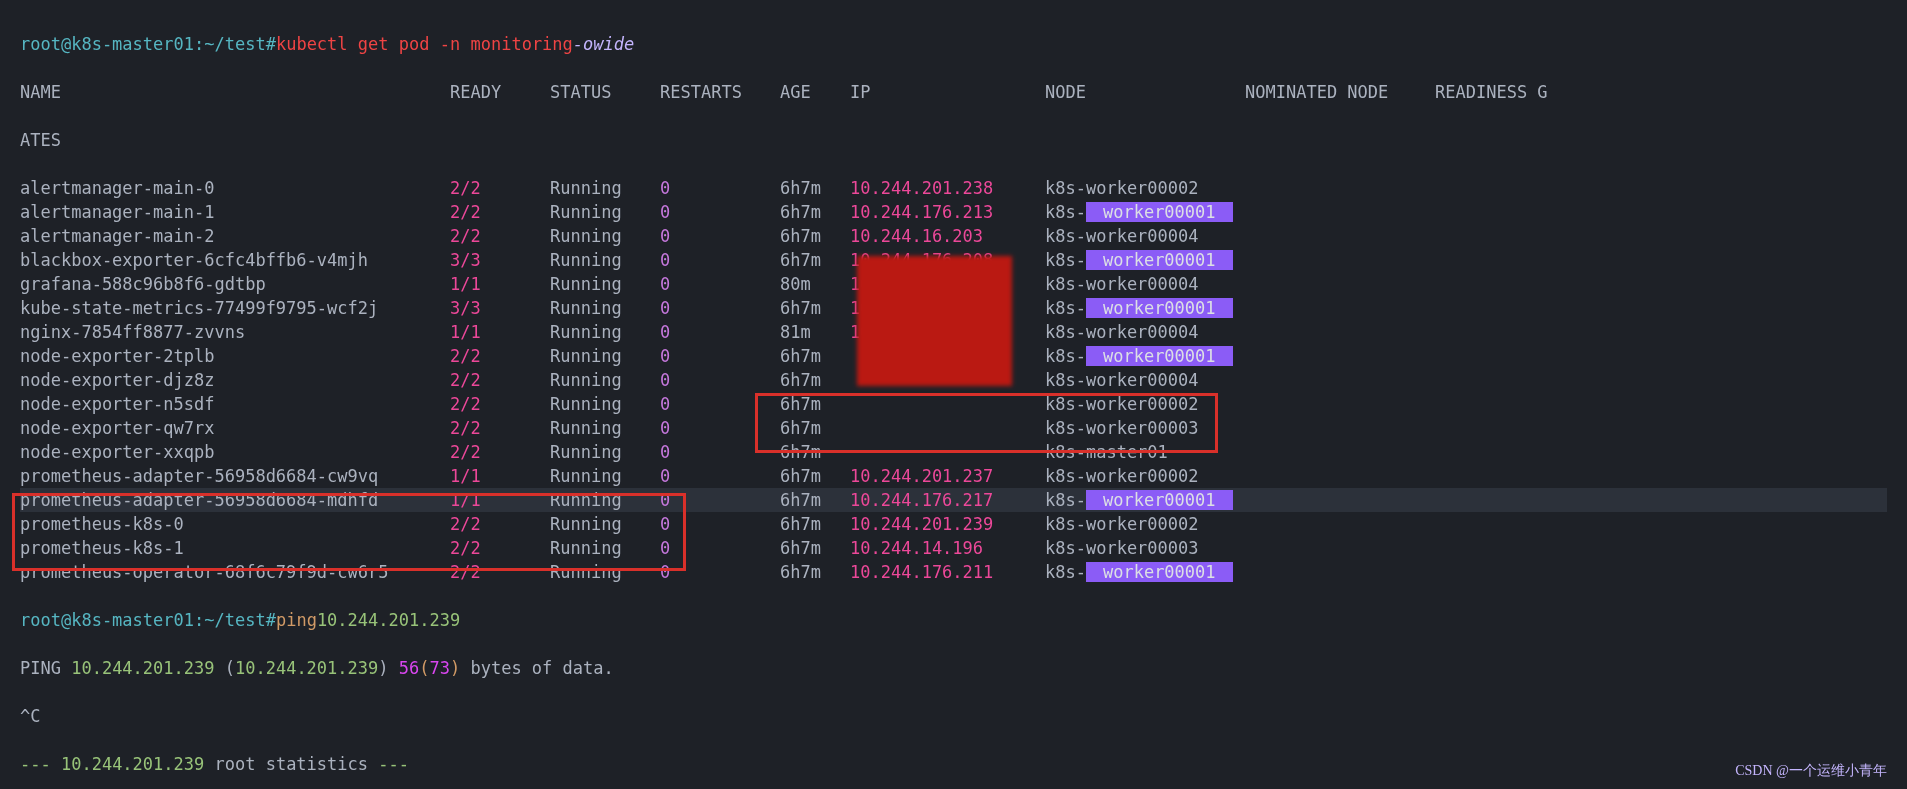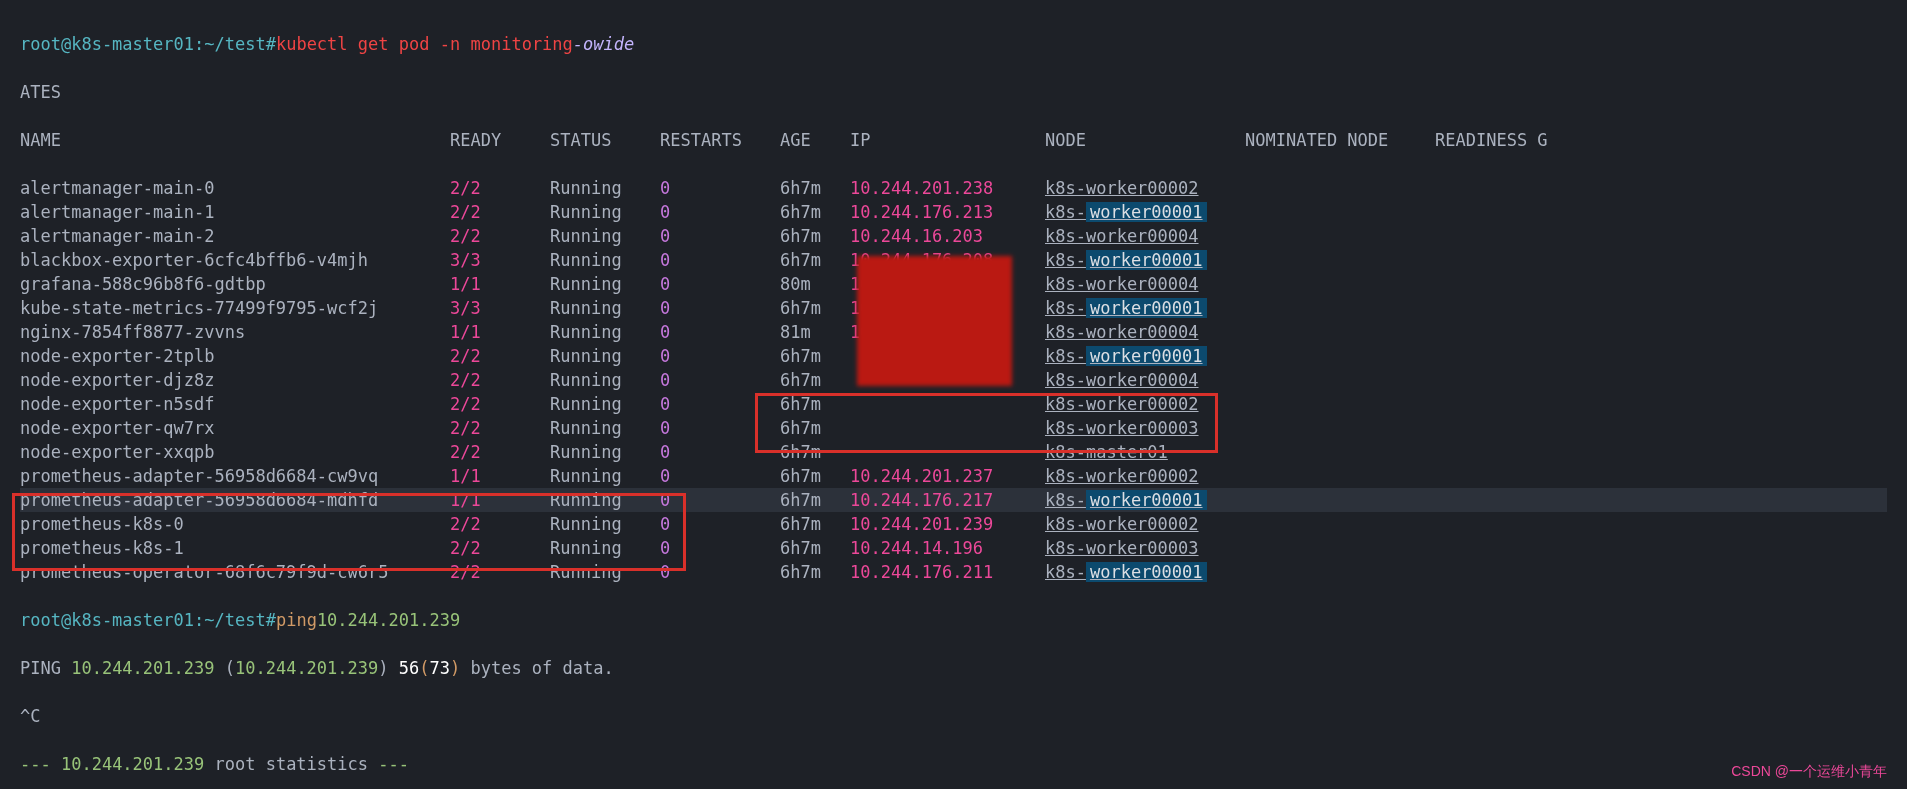--- a/index.html
+++ b/index.html
@@ -20,26 +20,26 @@
     white-space: pre;
     position: relative;
   }
   .prompt-user { color: #56b6c2; }
   .cmd { color: #ef4444; }
   .arg-flag { font-style: italic; color: #c4b5fd; }
   .hdr { color: #abb2bf; }
   .ready { color: #ec4899; }
   .restarts { color: #c678dd; }
   .ip { color: #ec4899; }
-  .node { color: #abb2bf; text-decoration: underline; }
-  .node-hl { background: #0c4a6e; color: #dcdfe4; padding: 0 4px; }
+  .node { color: #abb2bf; }
+  .node-hl { background: #8b5cf6; color: #dcdfe4; padding: 0 17px; }
   .none { color: #c75450; }
   .pingcmd { color: #d19a66; }
   .pingip { color: #98c379; }
-  .pingsz { color: #ffffff; text-align: center; }
+  .pingsz { color: #d946ef; text-align: center; }
   .pingpar { color: #d19a66; }
   .dashes { color: #98c379; }
   .row { display: flex; flex-direction: row; position: relative; }
   .row.hl { background: #2c313a; }
   .c-name { width: 430px; }
   .c-ready { width: 100px; }
   .c-status { width: 110px; }
   .c-restarts { width: 120px; }
   .c-age { width: 70px; }
   .c-ip { width: 195px; }
@@ -54,32 +54,32 @@
   .pixelate {
     position: absolute;
     background: #b02a24;
     image-rendering: pixelated;
     filter: blur(2px) contrast(120%);
   }
   .watermark {
     position: absolute;
     bottom: 6px;
     right: 20px;
-    color: #ec4899;
-    font-family: Liberation Sans, sans-serif;
+    color: #c4b5fd;
+    font-family: Liberation Serif, serif;
     font-size: 14px;
   }
 </style>
 </head>
 <body>
 
 <div class="terminal">
 <div class="row"><span class="prompt-user"><span>root@k8s-master01</span>:<span>~/test</span><span>#</span></span> <span class="cmd"><span>kubectl</span> <span>get pod</span> <span>-n</span> <span>monitoring</span></span>   <span class="arg-flag">-owide</span></div>
+<div class="row"><span class="c-name hdr">NAME</span><span class="c-ready hdr">READY</span><span class="c-status hdr">STATUS</span><span class="c-restarts hdr">RESTARTS</span><span class="c-age hdr">AGE</span><span class="c-ip hdr">IP</span><span class="c-node hdr">NODE</span><span class="c-nom hdr">NOMINATED NODE</span><span class="c-readg hdr">READINESS G</span></div>
 <div class="row"><span class="hdr">ATES</span></div>
-<div class="row"><span class="c-name hdr">NAME</span><span class="c-ready hdr">READY</span><span class="c-status hdr">STATUS</span><span class="c-restarts hdr">RESTARTS</span><span class="c-age hdr">AGE</span><span class="c-ip hdr">IP</span><span class="c-node hdr">NODE</span><span class="c-nom hdr">NOMINATED NODE</span><span class="c-readg hdr">READINESS G</span></div>
 <div id="rows-container"><div class="row"><span class="c-name">alertmanager-main-0</span><span class="c-ready ready">2/2</span><span class="c-status">Running</span><span class="c-restarts restarts">0</span><span class="c-age">6h7m</span><span class="c-ip ip">10.244.201.238</span><span class="c-node node">k8s-worker00002</span><span class="c-nom none"><none></none></span><span class="c-readg none"><none></none></span></div><div class="row"><span class="c-name">alertmanager-main-1</span><span class="c-ready ready">2/2</span><span class="c-status">Running</span><span class="c-restarts restarts">0</span><span class="c-age">6h7m</span><span class="c-ip ip">10.244.176.213</span><span class="c-node node">k8s-<span class="node-hl">worker00001</span></span><span class="c-nom none"><none></none></span><span class="c-readg none"><none></none></span></div><div class="row"><span class="c-name">alertmanager-main-2</span><span class="c-ready ready">2/2</span><span class="c-status">Running</span><span class="c-restarts restarts">0</span><span class="c-age">6h7m</span><span class="c-ip ip">10.244.16.203</span><span class="c-node node">k8s-worker00004</span><span class="c-nom none"><none></none></span><span class="c-readg none"><none></none></span></div><div class="row"><span class="c-name">blackbox-exporter-6cfc4bffb6-v4mjh</span><span class="c-ready ready">3/3</span><span class="c-status">Running</span><span class="c-restarts restarts">0</span><span class="c-age">6h7m</span><span class="c-ip ip">10.244.176.208</span><span class="c-node node">k8s-<span class="node-hl">worker00001</span></span><span class="c-nom none"><none></none></span><span class="c-readg none"><none></none></span></div><div class="row"><span class="c-name">grafana-588c96b8f6-gdtbp</span><span class="c-ready ready">1/1</span><span class="c-status">Running</span><span class="c-restarts restarts">0</span><span class="c-age">80m</span><span class="c-ip ip">10.244.16.219</span><span class="c-node node">k8s-worker00004</span><span class="c-nom none"><none></none></span><span class="c-readg none"><none></none></span></div><div class="row"><span class="c-name">kube-state-metrics-77499f9795-wcf2j</span><span class="c-ready ready">3/3</span><span class="c-status">Running</span><span class="c-restarts restarts">0</span><span class="c-age">6h7m</span><span class="c-ip ip">10.244.176.212</span><span class="c-node node">k8s-<span class="node-hl">worker00001</span></span><span class="c-nom none"><none></none></span><span class="c-readg none"><none></none></span></div><div class="row"><span class="c-name">nginx-7854ff8877-zvvns</span><span class="c-ready ready">1/1</span><span class="c-status">Running</span><span class="c-restarts restarts">0</span><span class="c-age">81m</span><span class="c-ip ip">10.244.16.218</span><span class="c-node node">k8s-worker00004</span><span class="c-nom none"><none></none></span><span class="c-readg none"><none></none></span></div><div class="row"><span class="c-name">node-exporter-2tplb</span><span class="c-ready ready">2/2</span><span class="c-status">Running</span><span class="c-restarts restarts">0</span><span class="c-age">6h7m</span><span class="c-ip ip"></span><span class="c-node node">k8s-<span class="node-hl">worker00001</span></span><span class="c-nom none"><none></none></span><span class="c-readg none"><none></none></span></div><div class="row"><span class="c-name">node-exporter-djz8z</span><span class="c-ready ready">2/2</span><span class="c-status">Running</span><span class="c-restarts restarts">0</span><span class="c-age">6h7m</span><span class="c-ip ip"></span><span class="c-node node">k8s-worker00004</span><span class="c-nom none"><none></none></span><span class="c-readg none"><none></none></span></div><div class="row"><span class="c-name">node-exporter-n5sdf</span><span class="c-ready ready">2/2</span><span class="c-status">Running</span><span class="c-restarts restarts">0</span><span class="c-age">6h7m</span><span class="c-ip ip"></span><span class="c-node node">k8s-worker00002</span><span class="c-nom none"><none></none></span><span class="c-readg none"><none></none></span></div><div class="row"><span class="c-name">node-exporter-qw7rx</span><span class="c-ready ready">2/2</span><span class="c-status">Running</span><span class="c-restarts restarts">0</span><span class="c-age">6h7m</span><span class="c-ip ip"></span><span class="c-node node">k8s-worker00003</span><span class="c-nom none"><none></none></span><span class="c-readg none"><none></none></span></div><div class="row"><span class="c-name">node-exporter-xxqpb</span><span class="c-ready ready">2/2</span><span class="c-status">Running</span><span class="c-restarts restarts">0</span><span class="c-age">6h7m</span><span class="c-ip ip"></span><span class="c-node node">k8s-master01</span><span class="c-nom none"><none></none></span><span class="c-readg none"><none></none></span></div><div class="row"><span class="c-name">prometheus-adapter-56958d6684-cw9vq</span><span class="c-ready ready">1/1</span><span class="c-status">Running</span><span class="c-restarts restarts">0</span><span class="c-age">6h7m</span><span class="c-ip ip">10.244.201.237</span><span class="c-node node">k8s-worker00002</span><span class="c-nom none"><none></none></span><span class="c-readg none"><none></none></span></div><div class="row hl"><span class="c-name">prometheus-adapter-56958d6684-mdhfd</span><span class="c-ready ready">1/1</span><span class="c-status">Running</span><span class="c-restarts restarts">0</span><span class="c-age">6h7m</span><span class="c-ip ip">10.244.176.217</span><span class="c-node node">k8s-<span class="node-hl">worker00001</span></span><span class="c-nom none"><none></none></span><span class="c-readg none"><none></none></span></div><div class="row"><span class="c-name">prometheus-k8s-0</span><span class="c-ready ready">2/2</span><span class="c-status">Running</span><span class="c-restarts restarts">0</span><span class="c-age">6h7m</span><span class="c-ip ip">10.244.201.239</span><span class="c-node node">k8s-worker00002</span><span class="c-nom none"><none></none></span><span class="c-readg none"><none></none></span></div><div class="row"><span class="c-name">prometheus-k8s-1</span><span class="c-ready ready">2/2</span><span class="c-status">Running</span><span class="c-restarts restarts">0</span><span class="c-age">6h7m</span><span class="c-ip ip">10.244.14.196</span><span class="c-node node">k8s-worker00003</span><span class="c-nom none"><none></none></span><span class="c-readg none"><none></none></span></div><div class="row"><span class="c-name">prometheus-operator-68f6c79f9d-cw6r5</span><span class="c-ready ready">2/2</span><span class="c-status">Running</span><span class="c-restarts restarts">0</span><span class="c-age">6h7m</span><span class="c-ip ip">10.244.176.211</span><span class="c-node node">k8s-<span class="node-hl">worker00001</span></span><span class="c-nom none"><none></none></span><span class="c-readg none"><none></none></span></div></div>
 <div class="row"><span class="prompt-user"><span>root@k8s-master01</span>:<span>~/test</span><span>#</span></span> <span class="pingcmd">ping</span> <span class="pingip">10.244.201.239</span></div>
 <div class="row"><span>PING </span><span class="pingip">10.244.201.239</span><span> (</span><span class="pingip">10.244.201.239</span><span>) </span><span class="pingsz">56</span><span class="pingpar">(</span><span class="pingsz">73</span><span class="pingpar">)</span><span> bytes of data.</span></div>
 <div class="row"><span>^C</span></div>
 <div class="row"><span class="dashes">--- </span><span class="pingip">10.244.201.239</span><span> root statistics </span><span class="dashes">---</span></div>
 
 </div>
 
 <div class="pixelate" style="left:857px; top:256px; width:155px; height:130px;"></div>
 

